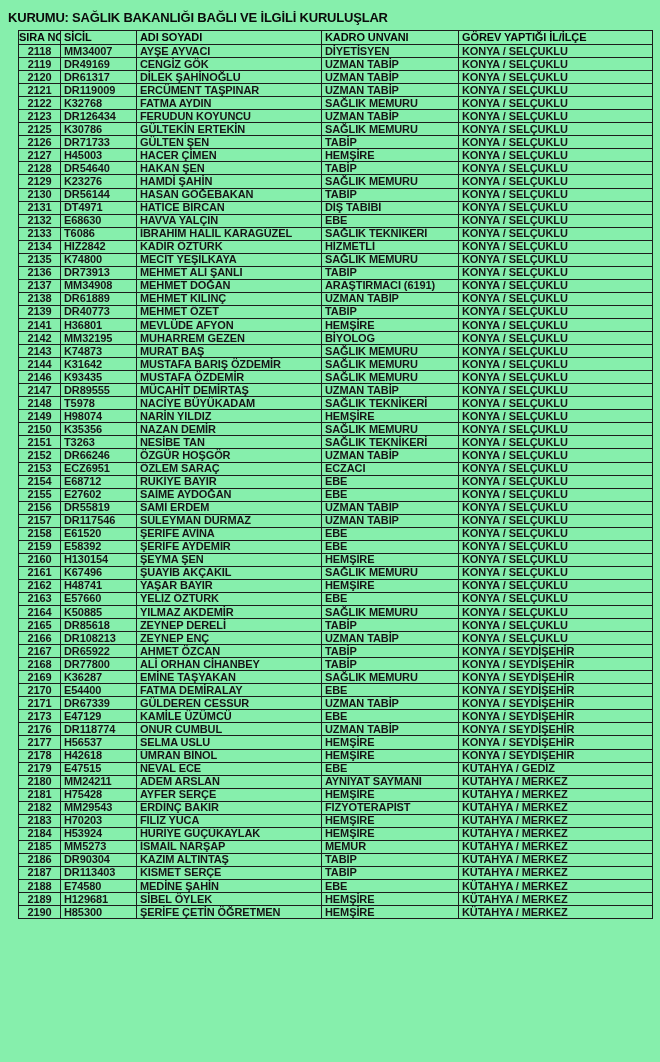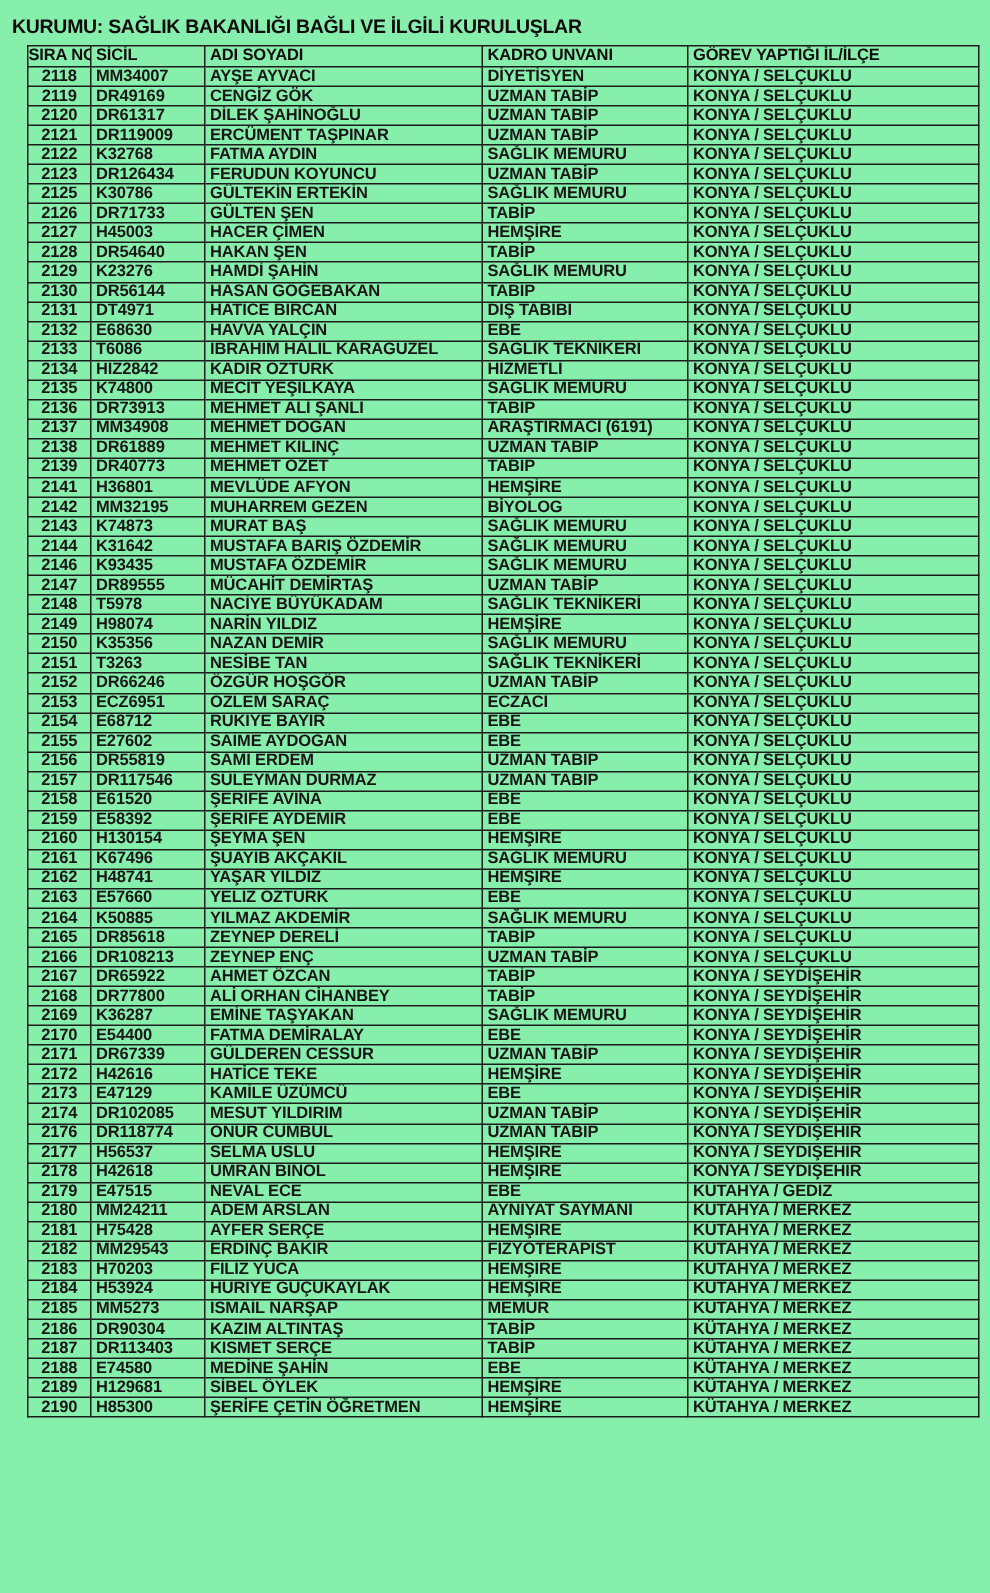--- a/index.html
+++ b/index.html
@@ -371,21 +371,21 @@
         <tr>
           <td>2161</td>
           <td>K67496</td>
           <td>ŞUAYİB AKÇAKIL</td>
           <td>SAĞLIK MEMURU</td>
           <td>KONYA / SELÇUKLU</td>
         </tr>
         <tr>
           <td>2162</td>
           <td>H48741</td>
-          <td>YAŞAR YILDIZ</td>
+          <td>YAŞAR BAYIR</td>
           <td>HEMŞİRE</td>
           <td>KONYA / SELÇUKLU</td>
         </tr>
         <tr>
           <td>2163</td>
           <td>E57660</td>
           <td>YELİZ ÖZTÜRK</td>
           <td>EBE</td>
           <td>KONYA / SELÇUKLU</td>
         </tr>
@@ -439,38 +439,24 @@
           <td>KONYA / SEYDİŞEHİR</td>
         </tr>
         <tr>
           <td>2171</td>
           <td>DR67339</td>
           <td>GÜLDEREN CESSUR</td>
           <td>UZMAN TABİP</td>
           <td>KONYA / SEYDİŞEHİR</td>
         </tr>
         <tr>
-          <td>2172</td>
-          <td>H42616</td>
-          <td>HATİCE TEKE</td>
-          <td>HEMŞİRE</td>
-          <td>KONYA / SEYDİŞEHİR</td>
-        </tr>
-        <tr>
           <td>2173</td>
           <td>E47129</td>
           <td>KAMİLE ÜZÜMCÜ</td>
           <td>EBE</td>
-          <td>KONYA / SEYDİŞEHİR</td>
-        </tr>
-        <tr>
-          <td>2174</td>
-          <td>DR102085</td>
-          <td>MESUT YILDIRIM</td>
-          <td>UZMAN TABİP</td>
           <td>KONYA / SEYDİŞEHİR</td>
         </tr>
         <tr>
           <td>2176</td>
           <td>DR118774</td>
           <td>ONUR CUMBUL</td>
           <td>UZMAN TABİP</td>
           <td>KONYA / SEYDİŞEHİR</td>
         </tr>
         <tr>

